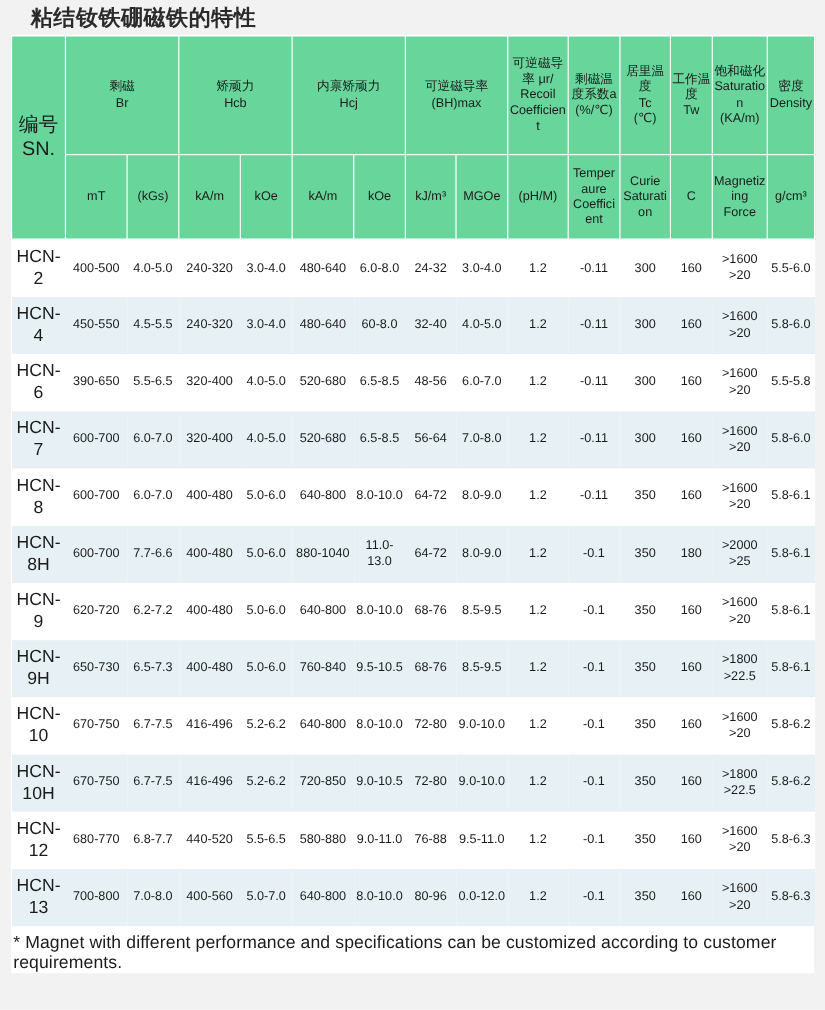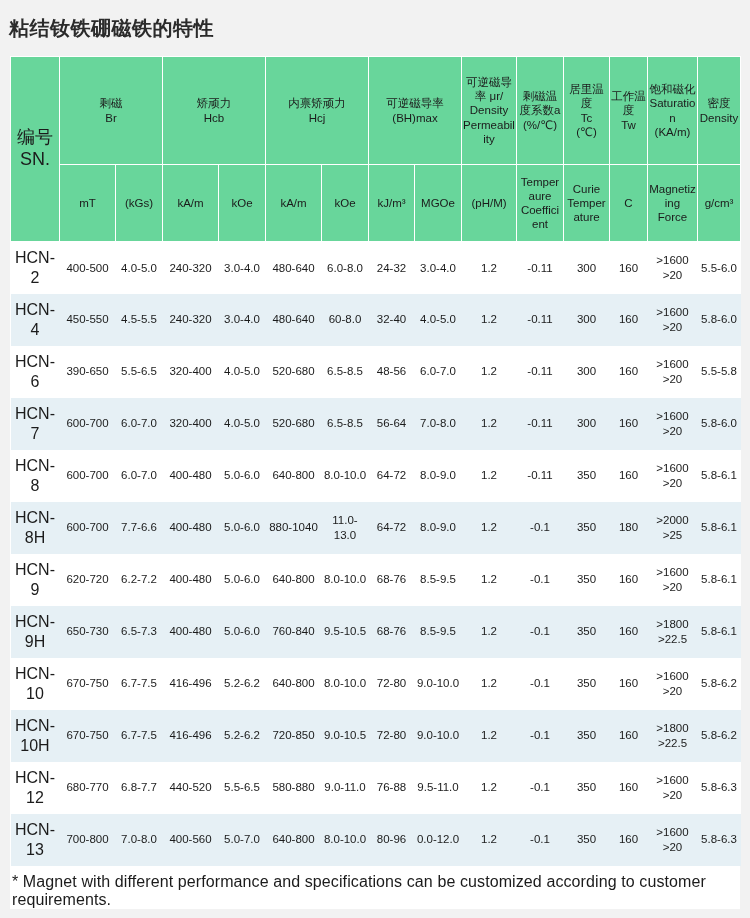--- a/index.html
+++ b/index.html
@@ -9,25 +9,25 @@
     background: #ffffff;
     font-family: "Liberation Sans", "DejaVu Sans", sans-serif;
   }
   #page {
     position: relative;
     width: 750px; height: 918px;
     background: #f2f2f2;
     overflow: hidden;
   }
   #title-bar {
-    height: 56px;
+    height: 32px;
     background: #f2f2f2;
     display: flex;
     align-items: center;
-    padding-left: 9px;
+    padding-left: 28px;
   }
   #page-title {
     font-size: 20px;
     font-weight: bold;
     color: #2b2b2b;
     letter-spacing: 0.5px;
     white-space: nowrap;
   }
   #table-wrap {
     width: 730px;
@@ -120,21 +120,21 @@
           <th class="sn two-line" rowspan="2">编号
 SN.</th>
           <th class="grp two-line" colspan="2">剩磁
 Br</th>
           <th class="grp two-line" colspan="2">矫顽力
 Hcb</th>
           <th class="grp two-line" colspan="2">内禀矫顽力
 Hcj</th>
           <th class="grp two-line" colspan="2">可逆磁导率
 (BH)max</th>
-          <th class="grp">可逆磁导率 μr/ Density Permeability</th>
+          <th class="grp">可逆磁导率 μr/ Recoil Coefficient</th>
           <th class="grp">剩磁温度系数a (%/℃)</th>
           <th class="grp two-line">居里温度
 Tc
 (℃)</th>
           <th class="grp two-line">工作温度
 Tw</th>
           <th class="grp two-line">饱和磁化
 Saturation
 (KA/m)</th>
           <th class="grp two-line">密度
@@ -144,21 +144,21 @@
           <th class="unit">mT</th>
           <th class="unit">(kGs)</th>
           <th class="unit">kA/m</th>
           <th class="unit">kOe</th>
           <th class="unit">kA/m</th>
           <th class="unit">kOe</th>
           <th class="unit">kJ/m³</th>
           <th class="unit">MGOe</th>
           <th class="unit">(pH/M)</th>
           <th class="unit">Temperaure Coefficient</th>
-          <th class="unit">Curie Temperature</th>
+          <th class="unit">Curie Saturation</th>
           <th class="unit">C</th>
           <th class="unit">Magnetizing Force</th>
           <th class="unit">g/cm³</th>
         </tr>
       </thead>
       <tbody id="tbody">
           <tr class="odd">
             <td class="sncell two-line">HCN-2</td>
             <td class="two-line">400-500</td>
             <td class="two-line">4.0-5.0</td>

